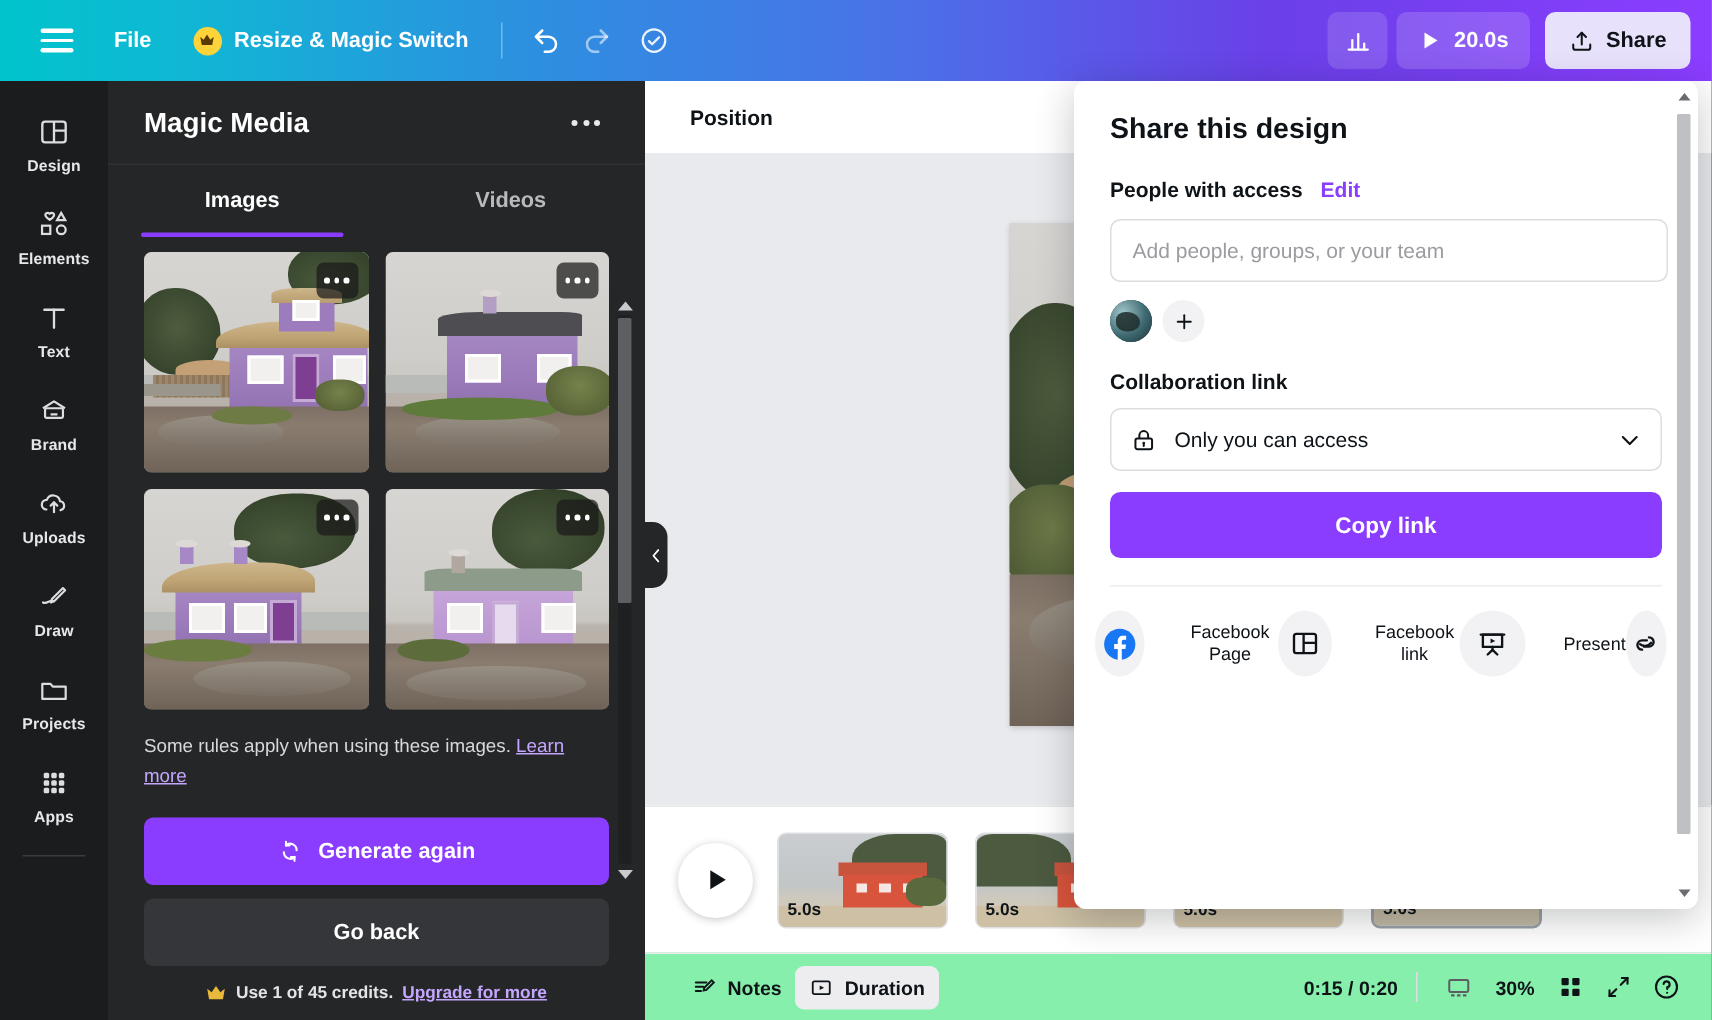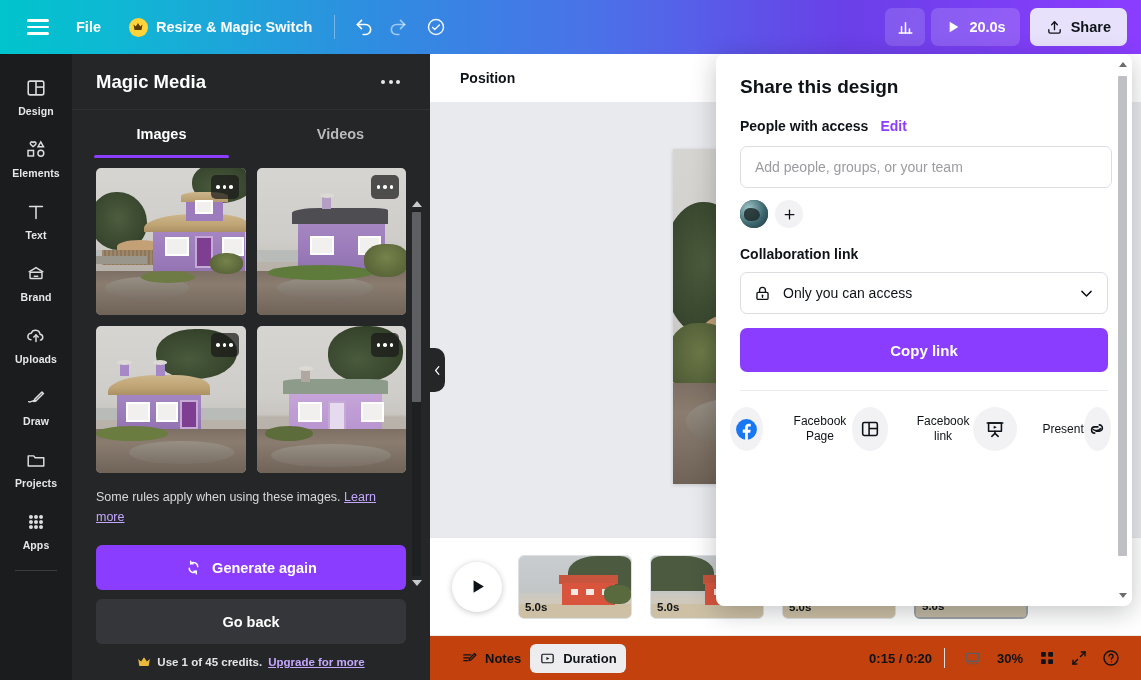--- a/index.html
+++ b/index.html
@@ -134,21 +134,21 @@
   .page-card .ptime { position:absolute; left:6px; bottom:5px; font-size:11.5px; font-weight:700; color:#0e1318; z-index:3;}
   .pc-sky{position:absolute;inset:0;background:linear-gradient(180deg,#c9cdd0 0%,#c2c6c7 55%,#cfc9bd 70%,#cfc6b4 100%);}
   .pc-hill{position:absolute;right:0;top:0;width:56%;height:58%;background:#4c5a40;border-radius:46% 18% 0 0;}
   .pc-roof{position:absolute;left:36%;top:32%;width:52%;height:14%;background:#c7543d;}
   .pc-body{position:absolute;left:38%;top:44%;width:48%;height:36%;background:#d9543c;}
   .pc-w{position:absolute;background:#f6e7e3;width:7%;height:9%;top:54%;}
   .pc-bush{position:absolute;right:0;top:48%;width:24%;height:30%;background:#5a6a3f;border-radius:40%;}
   .pc-sand{position:absolute;left:0;bottom:0;width:100%;height:22%;background:#cdc0a5;}
 
   
-  .bottombar { position:absolute; left:0; bottom:0; width:711px; height:45px; background:#c2410c; border-top:1px solid #ececef; display:flex; align-items:center; padding:0 14px 0 22px; }
+  .bottombar { position:absolute; left:0; bottom:0; width:711px; height:45px; background:#86efac; border-top:1px solid #ececef; display:flex; align-items:center; padding:0 14px 0 22px; }
   .bb-item { display:flex; align-items:center; gap:7px; padding:6px 9px; border-radius:6px; cursor:pointer; font-size:13px; font-weight:700; color:#0e1318;}
   .bb-item.on { background:#ededf0; }
   .bb-spacer { flex:1; }
   .bb-time { font-size:13px; font-weight:700; color:#0e1318; margin-right:12px; }
   .bb-div { width:1px;height:20px;background:#dedee1;margin-right:12px;}
   .bb-icon { width:32px;height:32px;display:flex;align-items:center;justify-content:center;border-radius:6px;cursor:pointer;}
   .bb-zoom { font-size:13px;font-weight:700;color:#0e1318;padding:6px 8px;border-radius:6px;cursor:pointer;}
 
   
   .share-dlg {

